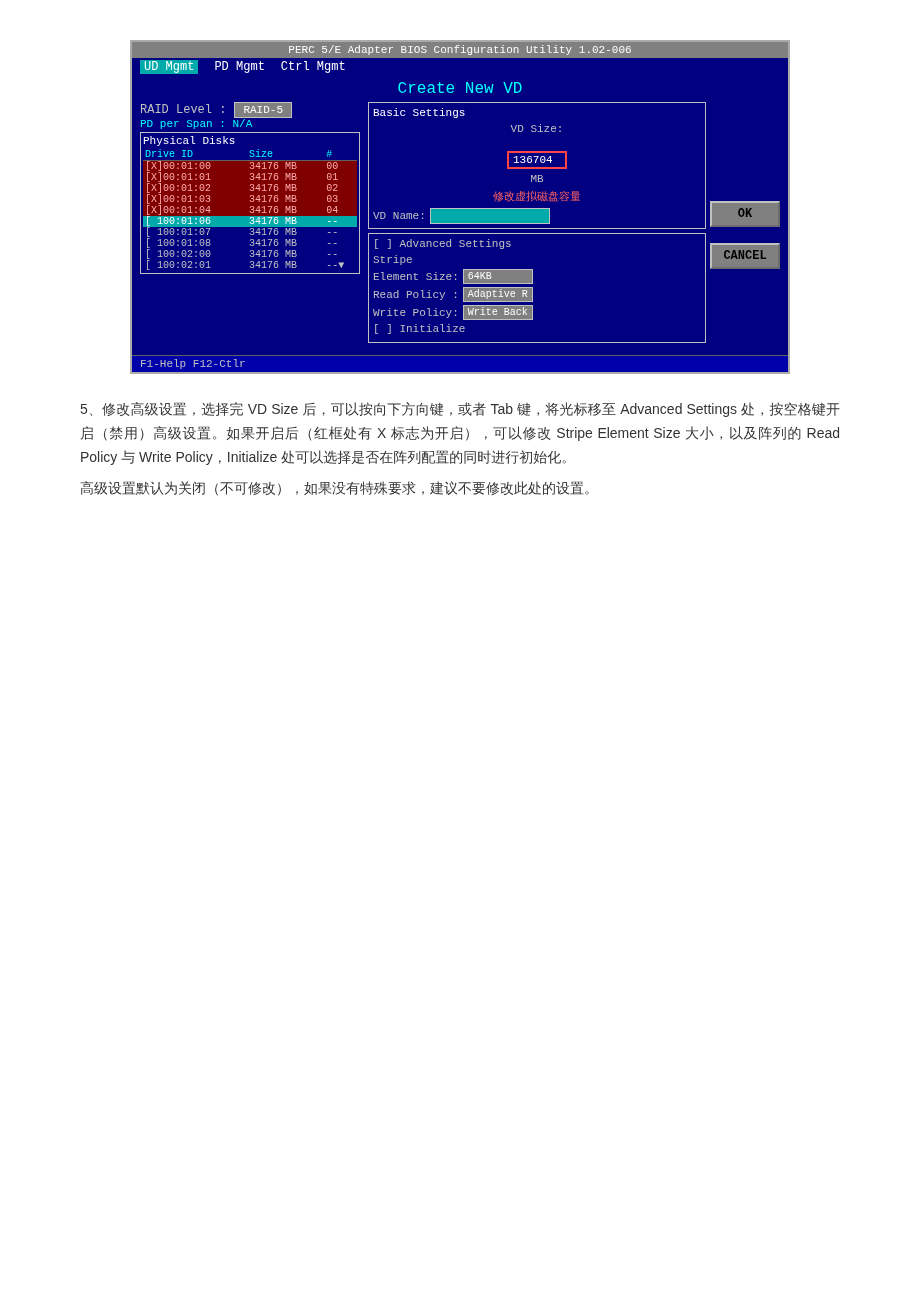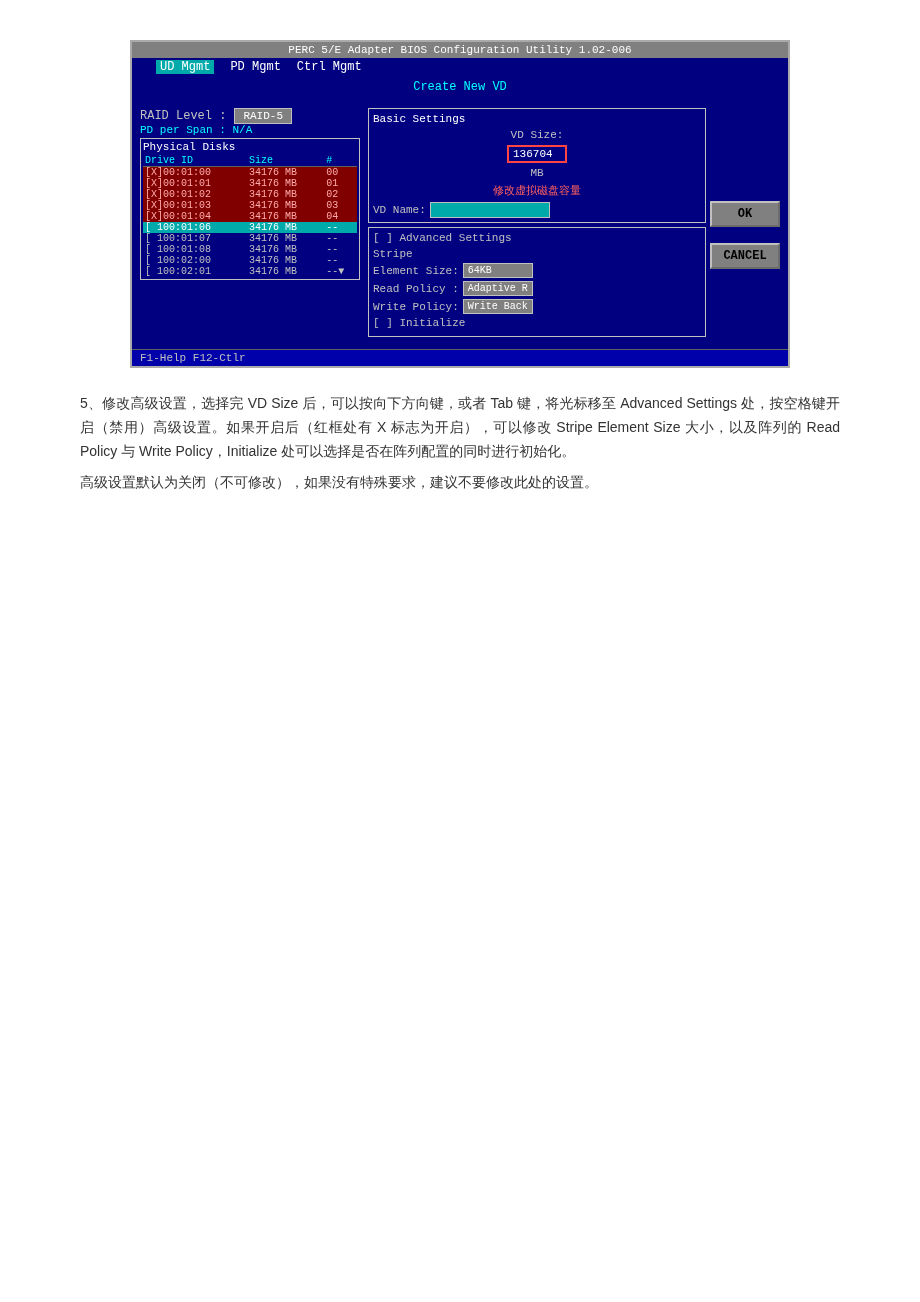--- a/index.html
+++ b/index.html
@@ -33,21 +33,21 @@
       text-align: center;
       padding: 2px 4px;
       font-size: 11px;
     }
 
     .bios-menu-bar {
       background: #000080;
       color: #ffffff;
       display: flex;
       gap: 16px;
-      padding: 2px 24px;
+      padding: 2px 8px;
     }
 
     .bios-menu-item {
       color: #ffffff;
       cursor: default;
     }
 
     .bios-menu-item.active {
       background: #00aaaa;
       color: #ffffff;
@@ -62,22 +62,22 @@
     .bios-panel-title {
       text-align: center;
       color: #00ffff;
       font-size: 11px;
       margin-bottom: 2px;
     }
 
     .bios-sub-title {
       text-align: center;
       color: #00ffff;
-      font-size: 12px;
-      margin-bottom: 14px;
+      font-size: 16px;
+      margin-bottom: 4px;
     }
 
     .bios-main-area {
       display: flex;
       gap: 8px;
     }
 
     
     .bios-left {
       width: 220px;
@@ -168,20 +168,21 @@
     }
 
     .vd-size-input {
       background: #000080;
       color: #ffffff;
       border: 2px solid #ff4444;
       padding: 1px 4px;
       font-family: 'Courier New', monospace;
       font-size: 11px;
       width: 60px;
+      margin-top: 12px;
     }
 
     .vd-size-annotation {
       color: #ff6060;
       font-size: 11px;
     }
 
     .vd-name-row {
       display: flex;
       align-items: center;

